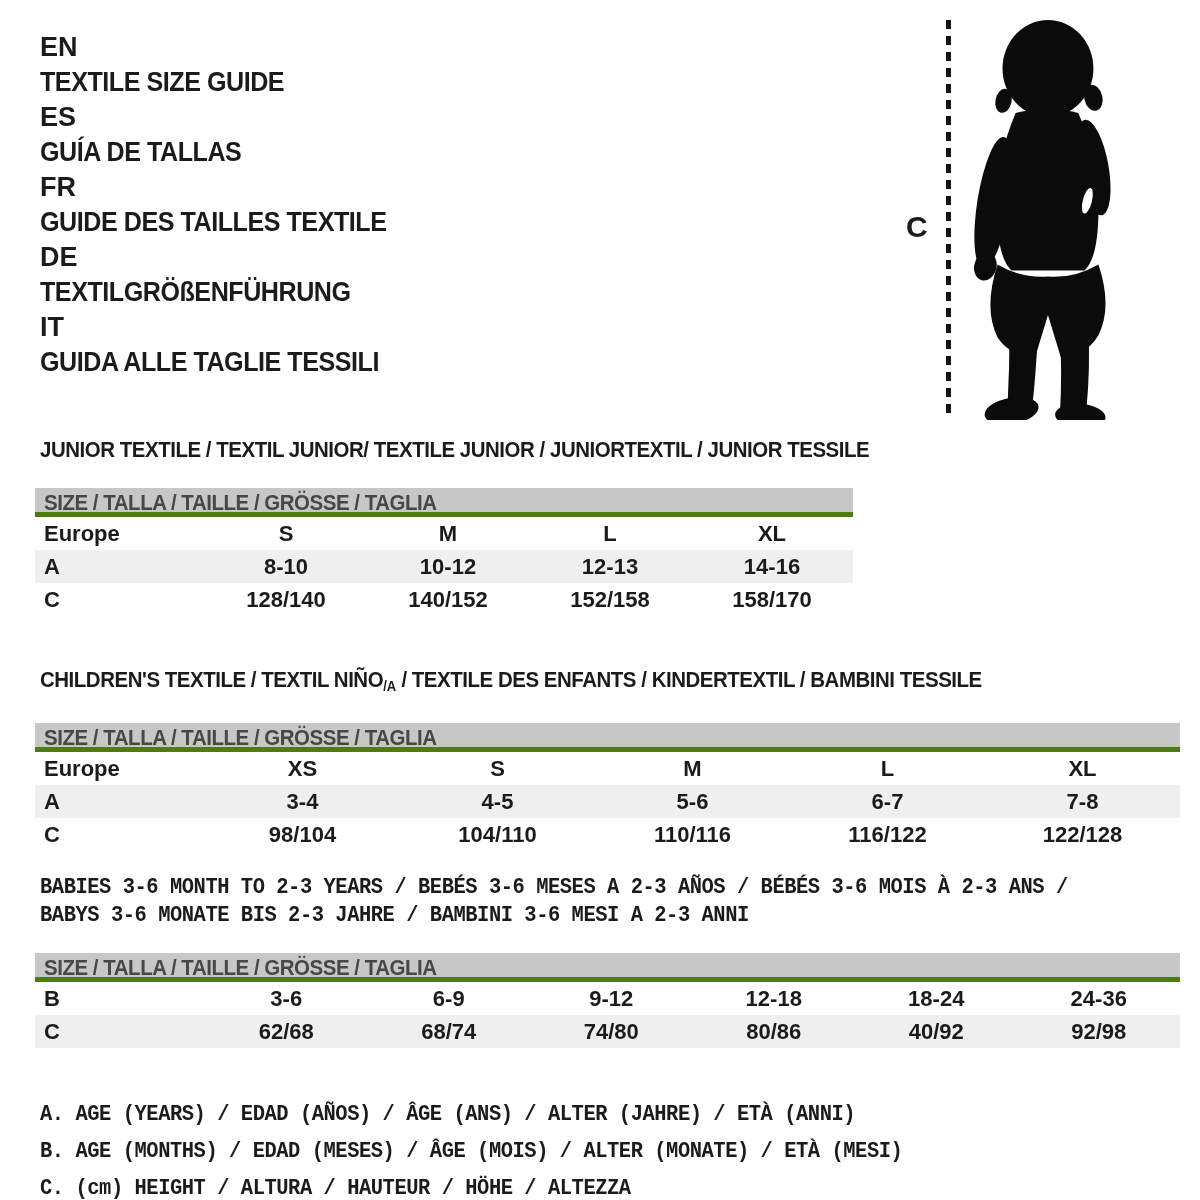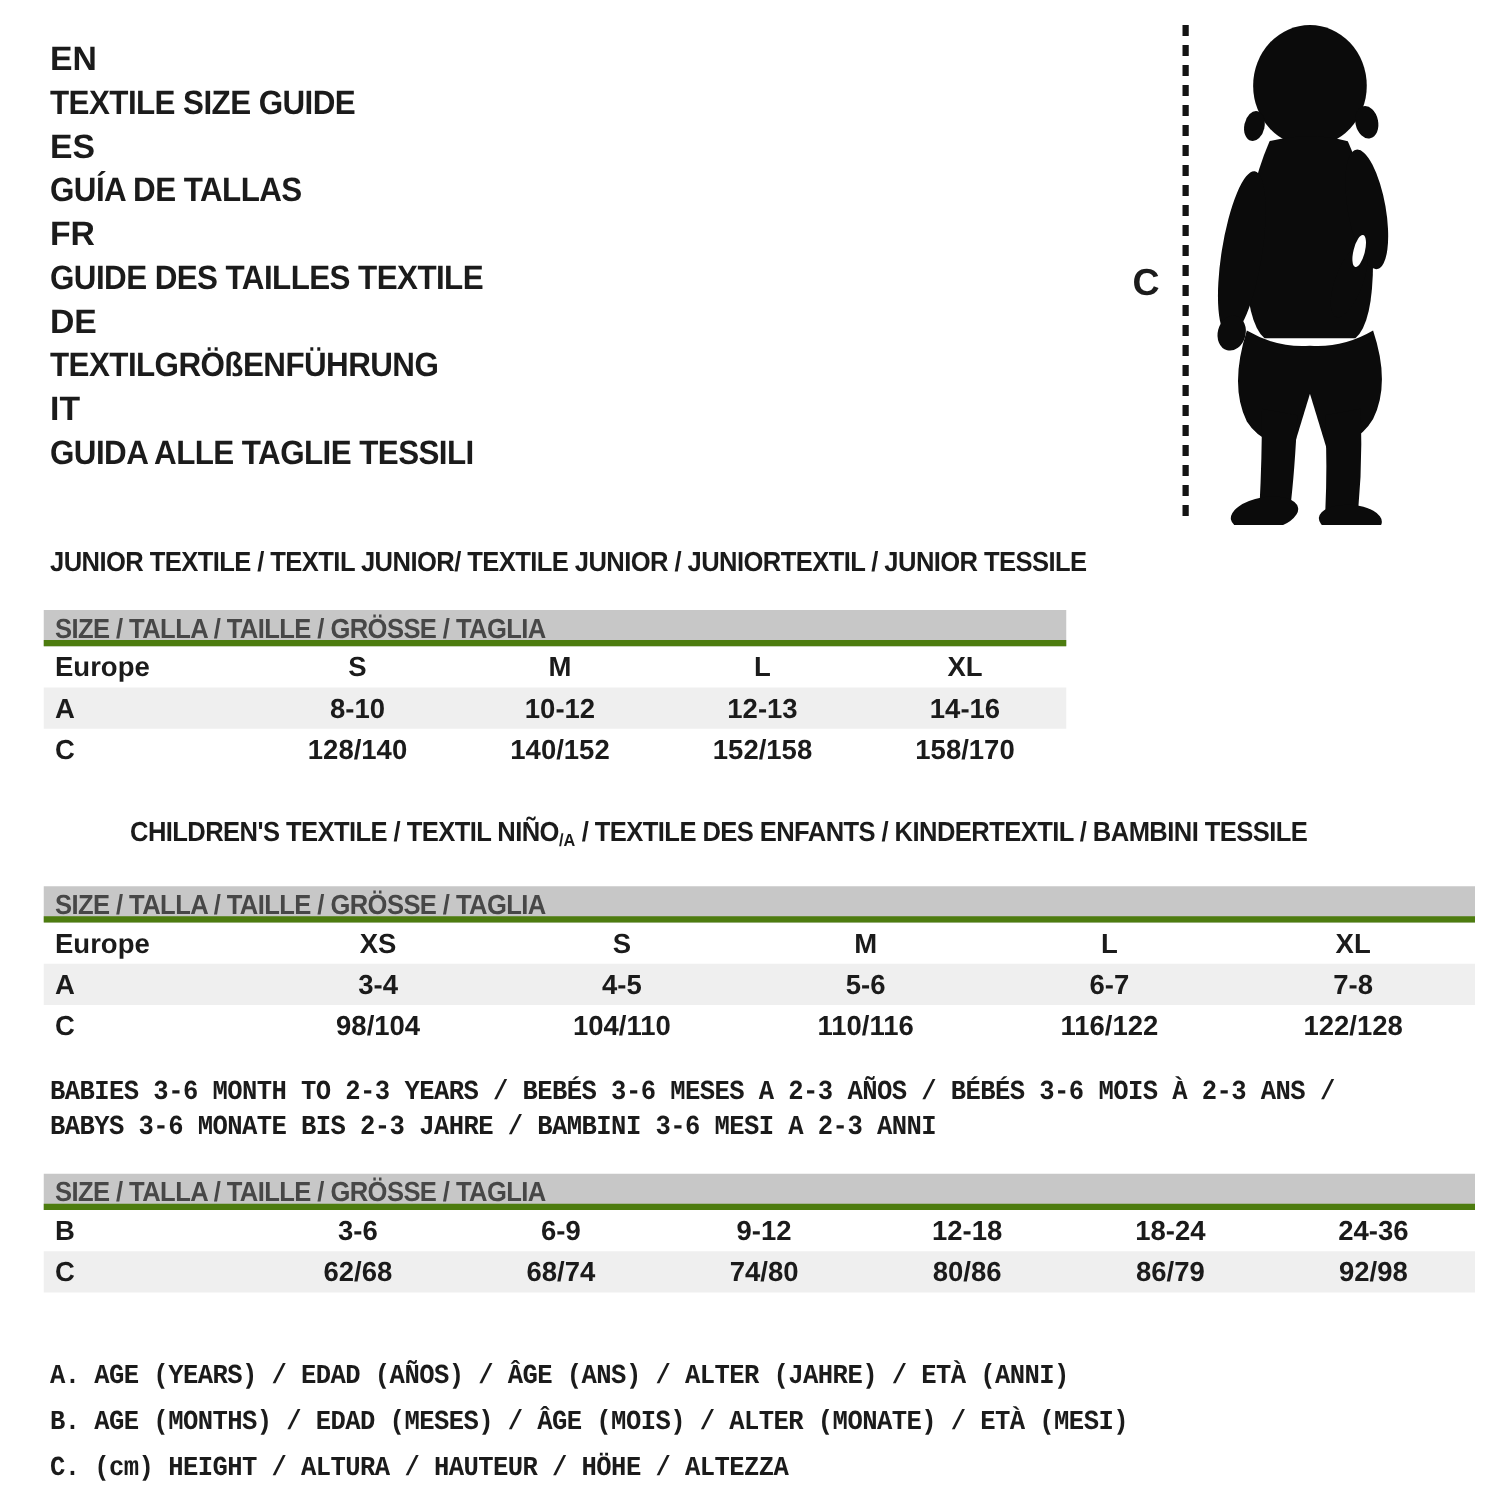--- a/index.html
+++ b/index.html
@@ -32,21 +32,21 @@
   .sec-title{font-size:22px;margin-left:5px;line-height:28px;}
   .sub-a{font-size:14px;vertical-align:-4px;letter-spacing:0;}
   .size-bar{height:29px;line-height:29px;background:var(--hdr-bg);color:var(--hdr-text);
     padding-left:9px;font-size:22px;border-bottom:5px solid #4d7c0f;}
   .t-row{display:flex;height:33px;line-height:33px;font-size:22px;}
   .t-row .lbl{width:170px;padding-left:9px;}
   .t-row .val{flex:1;text-align:center;}
   .shaded{background:var(--shade);}
   .tbl-junior{width:818px;margin-top:24px;}
   .tbl-wide{width:1145px;margin-top:23px;}
-  .mt-sec{margin-top:36px;text-align:center;}
+  .mt-sec{margin-top:50px;}
   .mt-babies{margin-top:23px;font-family:Liberation Mono, monospace;}
   .legend{margin-top:48px;font-size:22px;line-height:37px;margin-left:5px;font-family:Liberation Mono, monospace;}
 </style>
 </head>
 <body>
 
 <div class="page">
 
   <div class="lang-block">
     <div class="lang-row">
@@ -172,21 +172,21 @@
         <span class="val">12-18</span>
         <span class="val">18-24</span>
         <span class="val">24-36</span>
       </div>
       <div class="t-row shaded">
         <span class="lbl">C</span>
         <span class="val">62/68</span>
         <span class="val">68/74</span>
         <span class="val">74/80</span>
         <span class="val">80/86</span>
-        <span class="val">86/79</span>
+        <span class="val">40/92</span>
         <span class="val">92/98</span>
       </div>
     </div>
 
     <div class="legend">
       <div><span class="cond">A. AGE (YEARS) / EDAD (AÑOS) / ÂGE (ANS) / ALTER (JAHRE) / ETÀ (ANNI)</span></div>
       <div><span class="cond">B. AGE (MONTHS) / EDAD (MESES) / ÂGE (MOIS) / ALTER (MONATE) / ETÀ (MESI)</span></div>
       <div><span class="cond">C. (cm) HEIGHT / ALTURA / HAUTEUR / HÖHE / ALTEZZA</span></div>
     </div>
 

